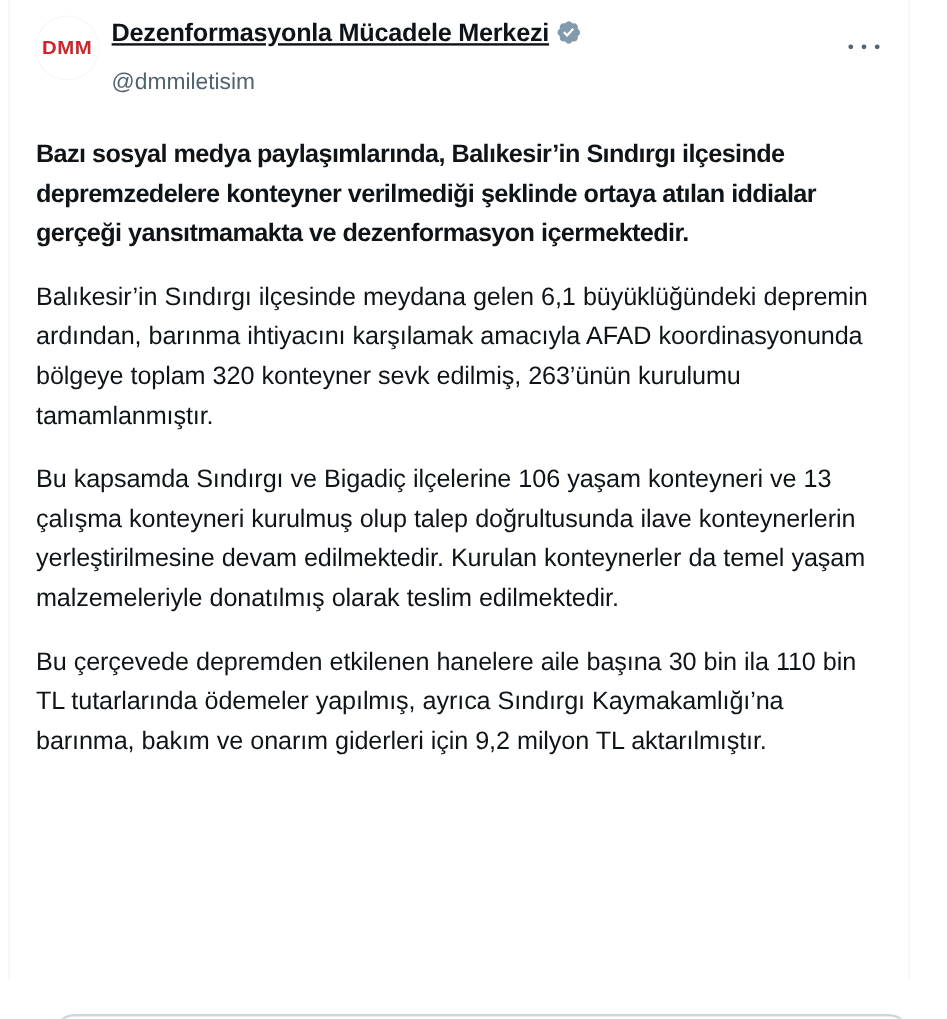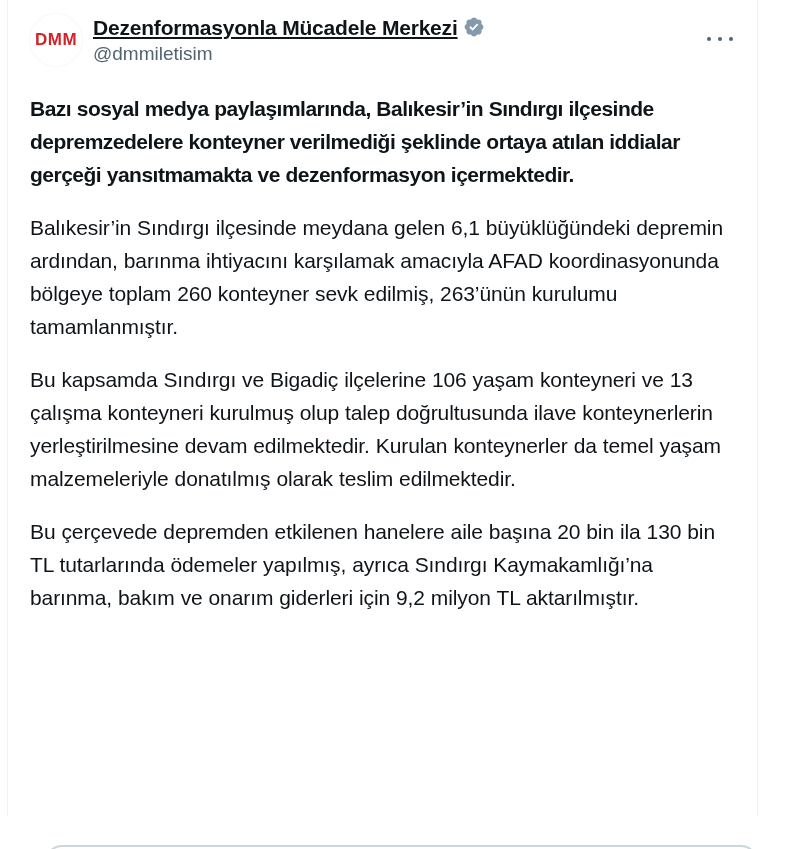--- a/index.html
+++ b/index.html
@@ -70,42 +70,42 @@
     cursor:pointer;
     white-space:nowrap;
   }
   .badge{
     display:inline-flex;
     width:22px;height:22px;
     cursor:pointer;
   }
   .badge svg{width:100%;height:100%;fill:var(--badge-gray);}
   .author-handle{
-    margin-top:6px;
+    margin-top:21px;
     font-size:19px;
     color:var(--text-secondary);
     cursor:pointer;
   }
   .more-btn{
     position:absolute;
     top:8px;right:-2px;
     width:38px;height:34px;
     border:none;background:transparent;
     display:flex;align-items:center;justify-content:center;
     cursor:pointer;border-radius:50%;
     padding:0;
   }
   .more-dots{
     width:4.5px;height:4.5px;border-radius:50%;
     background:var(--text-secondary);
     box-shadow:-11px 0 0 var(--text-secondary),11px 0 0 var(--text-secondary);
   }
   
   .tweet-body{
-    margin-top:24px;
+    margin-top:34px;
     width:710px;
   }
   .para{
     margin:0 0 20px 0;
     font-size:21px;
     line-height:33px;
     letter-spacing:-0.1px;
     color:var(--text-primary);
     word-spacing:0.2px;
   }
@@ -148,21 +148,21 @@
         <div class="author-handle">@dmmiletisim</div>
       </div>
 
       <button class="more-btn" aria-label="More options">
         <span class="more-dots"></span>
       </button>
     </header>
 
     <section class="tweet-body">
       <p class="para bold">Bazı sosyal medya paylaşımlarında, Balıkesir’in Sındırgı ilçesinde depremzedelere konteyner verilmediği şeklinde ortaya atılan iddialar gerçeği yansıtmamakta ve dezenformasyon içermektedir.</p>
-      <p class="para">Balıkesir’in Sındırgı ilçesinde meydana gelen 6,1 büyüklüğündeki depremin ardından, barınma ihtiyacını karşılamak amacıyla AFAD koordinasyonunda bölgeye toplam 260 konteyner sevk edilmiş, 263’ünün kurulumu tamamlanmıştır.</p>
+      <p class="para">Balıkesir’in Sındırgı ilçesinde meydana gelen 6,1 büyüklüğündeki depremin ardından, barınma ihtiyacını karşılamak amacıyla AFAD koordinasyonunda bölgeye toplam 320 konteyner sevk edilmiş, 263’ünün kurulumu tamamlanmıştır.</p>
       <p class="para">Bu kapsamda Sındırgı ve Bigadiç ilçelerine 106 yaşam konteyneri ve 13 çalışma konteyneri kurulmuş olup talep doğrultusunda ilave konteynerlerin yerleştirilmesine devam edilmektedir. Kurulan konteynerler da temel yaşam malzemeleriyle donatılmış olarak teslim edilmektedir.</p>
-      <p class="para">Bu çerçevede depremden etkilenen hanelere aile başına 20 bin ila 130 bin TL tutarlarında ödemeler yapılmış, ayrıca Sındırgı Kaymakamlığı’na barınma, bakım ve onarım giderleri için 9,2 milyon TL aktarılmıştır.</p>
+      <p class="para">Bu çerçevede depremden etkilenen hanelere aile başına 30 bin ila 110 bin TL tutarlarında ödemeler yapılmış, ayrıca Sındırgı Kaymakamlığı’na barınma, bakım ve onarım giderleri için 9,2 milyon TL aktarılmıştır.</p>
     </section>
 
   </article>
 
   <div class="media-card-top"></div>
 </main>
 
 </body></html>

